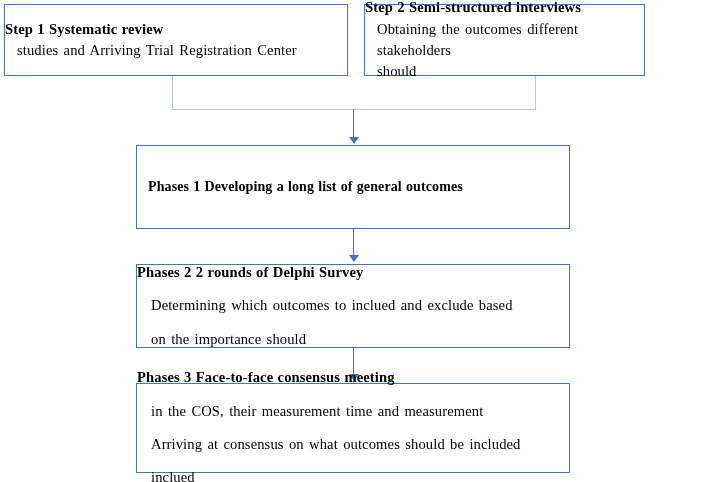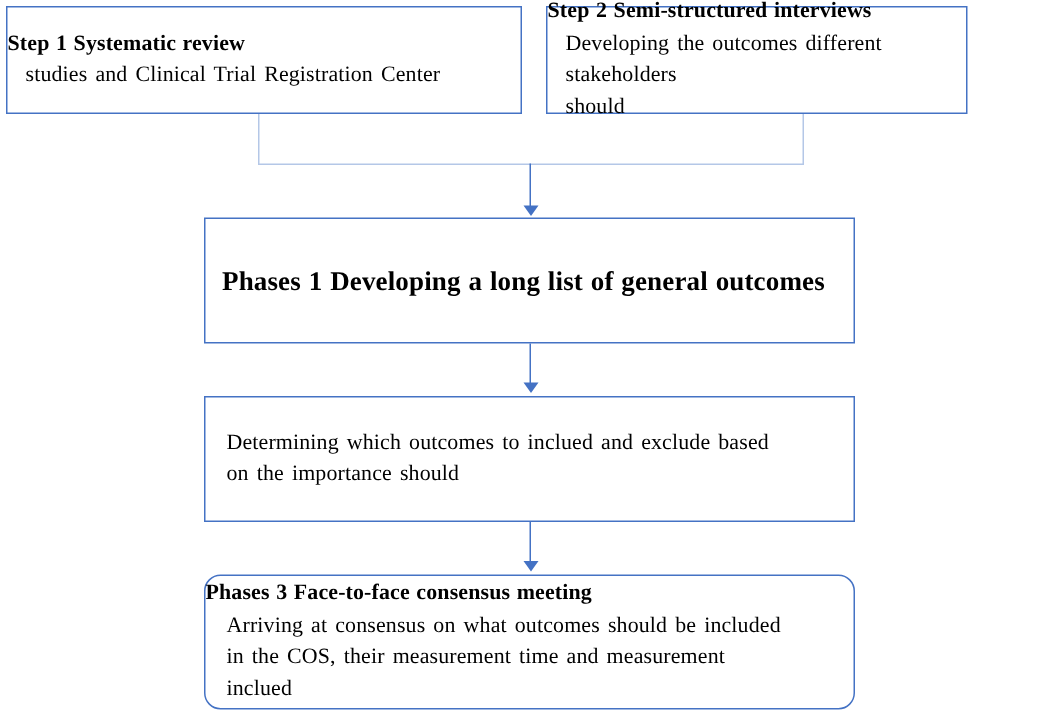--- a/index.html
+++ b/index.html
@@ -71,37 +71,37 @@
   #phase1 {
     left: 136px;
     top: 145px;
     width: 434px;
     height: 84px;
     justify-content: center;
   }
   #phase1 .line {
     text-align: left;
     padding-left: 11px;
-    font-size: 18px;
+    font-size: 14px;
   }
   #phase2 {
     left: 136px;
     top: 264px;
     width: 434px;
     height: 84px;
   }
   #phase3 {
     left: 136px;
     top: 383px;
     width: 434px;
     height: 90px;
-    border-radius: 11px;
   }
   #phase2 .body .line, #phase3 .body .line {
     padding: 0 10px;
+    margin-top: 12px;
   }
 
   
   .vline {
     position: absolute;
     width: 1.4px;
     background: #B4C7E7;
   }
   .hline {
     position: absolute;
@@ -140,57 +140,58 @@
   #arrow3-head { left: 349px; top: 374px; }
 </style>
 </head>
 <body>
 
 <div id="flowchart">
 
   <div class="box" id="step1">
     <span class="line bold">Step 1 Systematic review</span>
     <div class="body">
-      <span class="line">studies and Clinical Trial Registration Center</span>
+      <span class="line">studies and Arriving Trial Registration Center</span>
     </div>
   </div>
 
   <div class="box" id="step2">
     <span class="line bold">Step 2 Semi-structured interviews</span>
     <div class="body">
-      <span class="line">Developing the outcomes different stakeholders</span>
+      <span class="line">Obtaining the outcomes different stakeholders</span>
       <span class="line">should</span>
     </div>
   </div>
 
   <div class="vline" id="drop-left"></div>
   <div class="vline" id="drop-right"></div>
   <div class="hline" id="joiner"></div>
   <div class="arrow-line" id="arrow1-line"></div>
   <div class="arrow-head" id="arrow1-head"></div>
 
   <div class="box" id="phase1">
     <span class="line bold">Phases 1 Developing a long list of general outcomes</span>
   </div>
 
   <div class="arrow-line" id="arrow2-line"></div>
   <div class="arrow-head" id="arrow2-head"></div>
 
   <div class="box" id="phase2">
+    <span class="line bold">Phases 2  2 rounds of Delphi Survey</span>
     <div class="body">
       <span class="line">Determining which outcomes to inclued and exclude based</span>
       <span class="line">on the importance should</span>
     </div>
   </div>
 
   <div class="arrow-line" id="arrow3-line"></div>
   <div class="arrow-head" id="arrow3-head"></div>
 
   <div class="box" id="phase3">
     <span class="line bold">Phases 3 Face-to-face consensus meeting</span>
     <div class="body">
+      <span class="line">in the COS, their  measurement time and measurement</span>
       <span class="line">Arriving at consensus on what outcomes should be included</span>
-      <span class="line">in the COS, their  measurement time and measurement</span>
       <span class="line">inclued</span>
     </div>
   </div>
 
 </div>
 
 </body></html>

